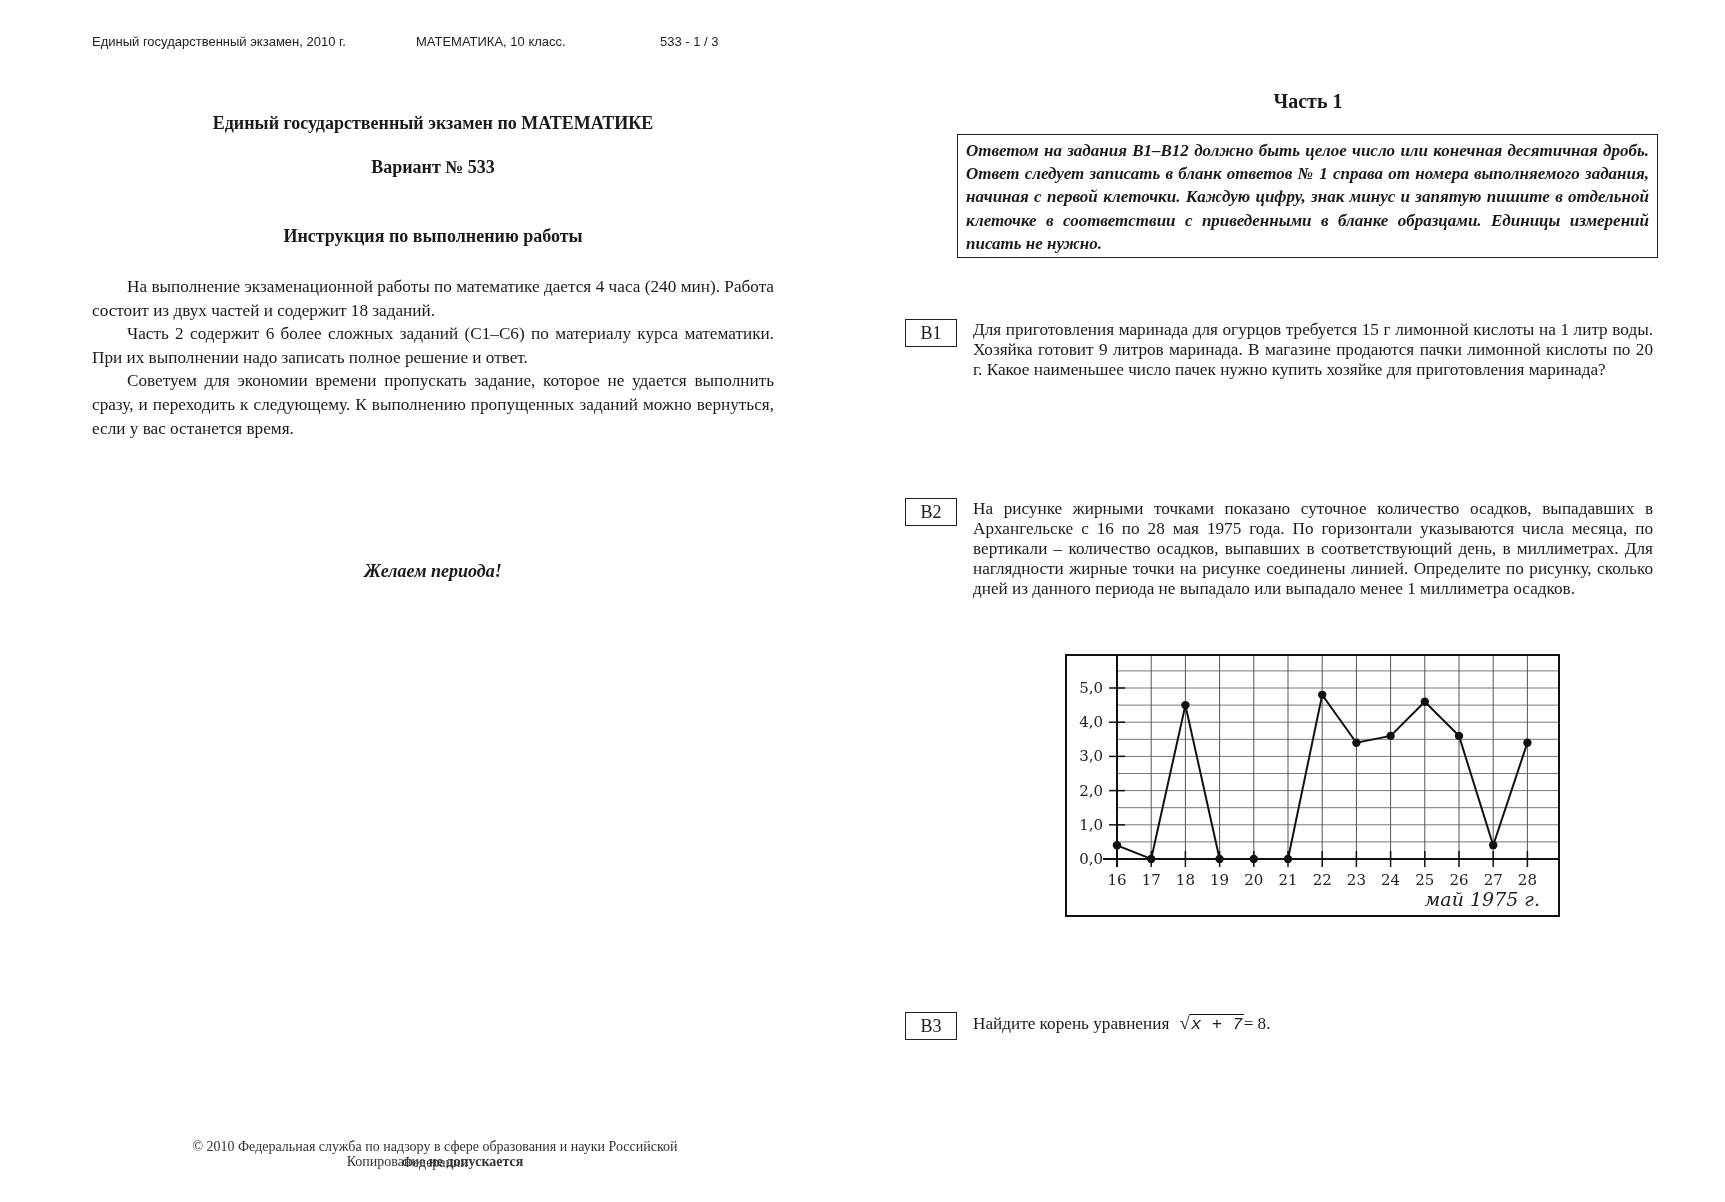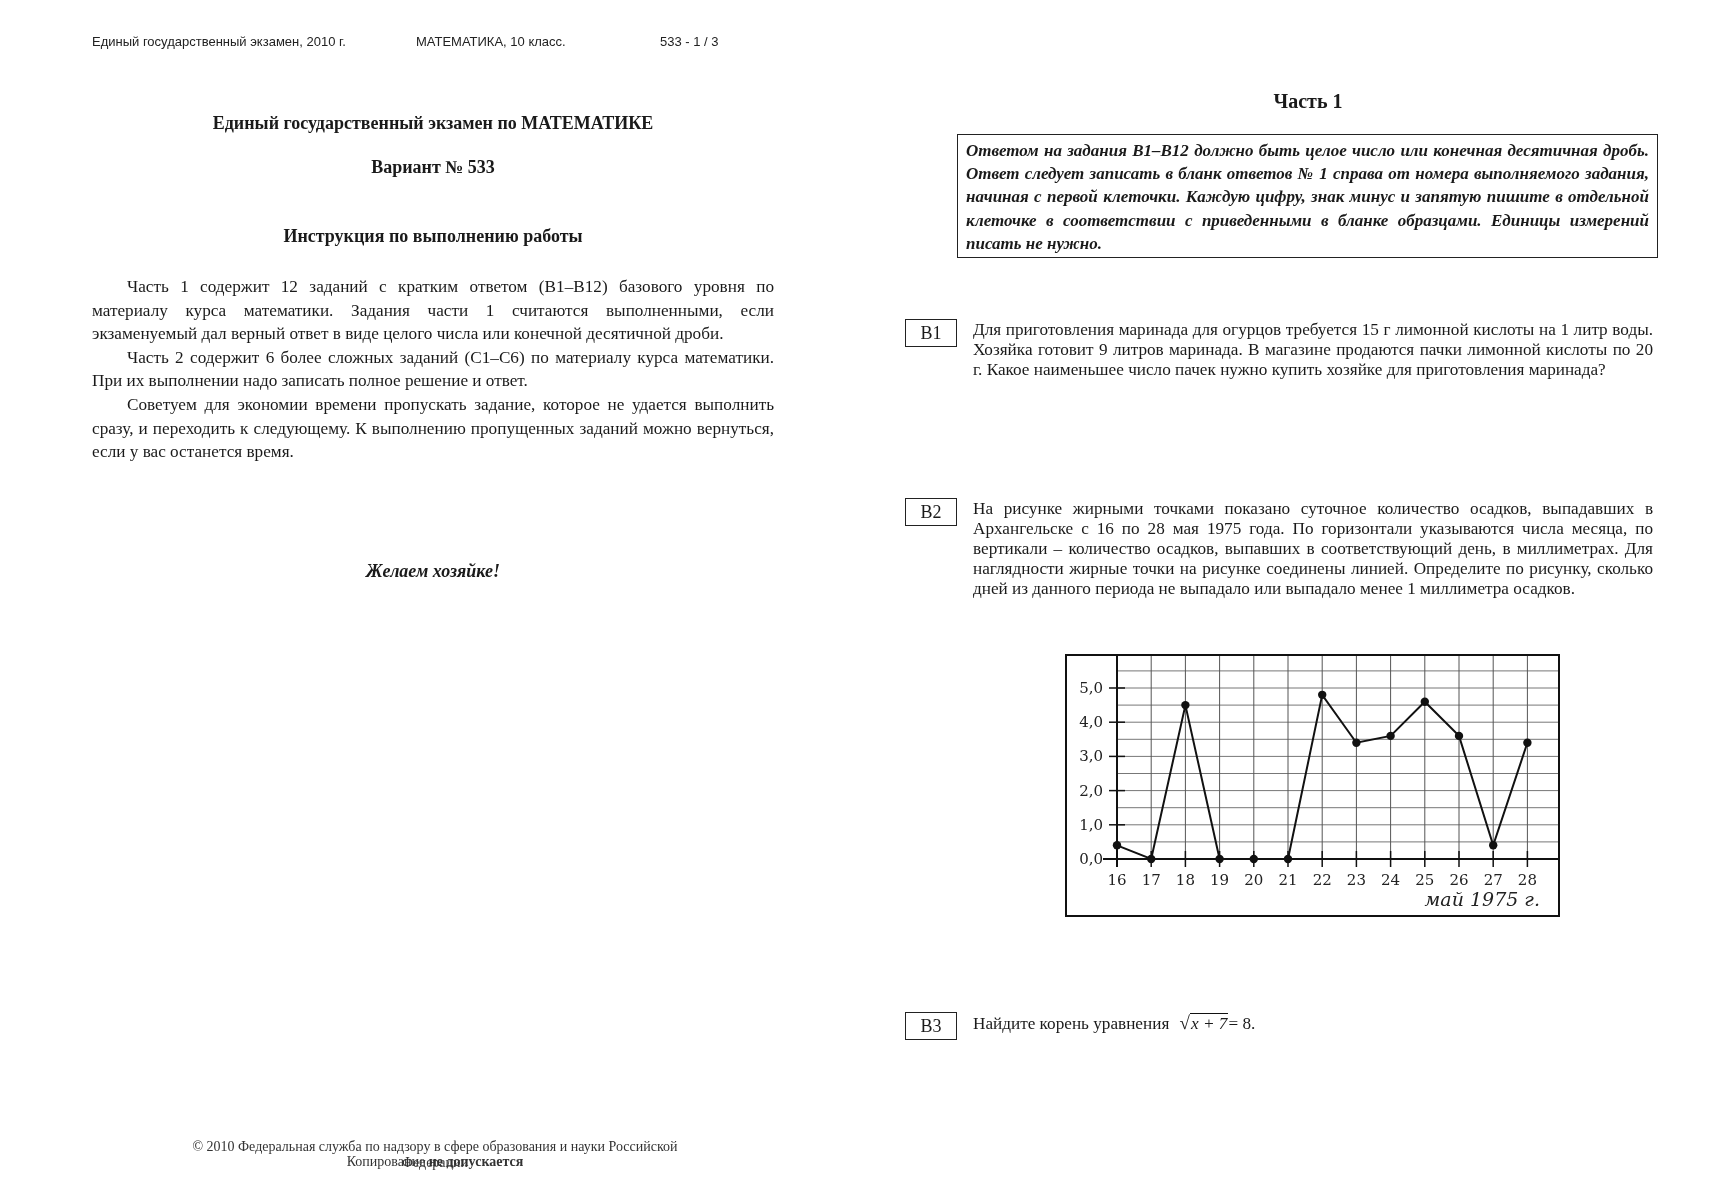--- a/index.html
+++ b/index.html
@@ -23,26 +23,26 @@
 
 <div class="abs hdr" style="left:92px;">Единый государственный экзамен, 2010 г.</div>
 <div class="abs hdr" style="left:416px;">МАТЕМАТИКА, 10 класс.</div>
 <div class="abs hdr" style="left:660px;">533 - 1 / 3</div>
 
 <div class="abs center-title" style="left:92px; width:682px; top:113px;">Единый государственный экзамен по МАТЕМАТИКЕ</div>
 <div class="abs center-title" style="left:92px; width:682px; top:157px;">Вариант № 533</div>
 <div class="abs center-title" style="left:92px; width:682px; top:226px;">Инструкция по выполнению работы</div>
 
 <div class="abs" style="left:92px; width:682px; top:275px;">
-  <p class="para">Часть 1 содержит 12 заданий с кратким ответом (B1–B12) базового уровня по материалу курса математики. Задания части 1 считаются выполненными, если экзаменуемый дал верный ответ в виде целого числа или конечной десятичной дроби.</p>
+  <p class="para">На выполнение экзаменационной работы по математике дается 4 часа (240 мин). Работа состоит из двух частей и содержит 18 заданий.</p>
   <p class="para">Часть 2 содержит 6 более сложных заданий (С1–С6) по материалу курса математики. При их выполнении надо записать полное решение и ответ.</p>
   <p class="para">Советуем для экономии времени пропускать задание, которое не удается выполнить сразу, и переходить к следующему. К выполнению пропущенных заданий можно вернуться, если у вас останется время.</p>
 </div>
 
-<div class="abs wish" style="left:92px; width:682px; top:561px;">Желаем хозяйке!</div>
+<div class="abs wish" style="left:92px; width:682px; top:561px;">Желаем периода!</div>
 
 <div class="abs foot" style="left:160px; width:550px; top:1139px;">© 2010  Федеральная служба по надзору в сфере образования и науки Российской Федерации</div>
 <div class="abs foot" style="left:160px; width:550px; top:1154px;">
   <span>Копирование </span><b>не допускается</b>
 </div>
 
 <div class="abs center-title" style="left:958px; width:700px; top:90px; font-size:20px;">Часть 1</div>
 
 <div class="abs notice" style="left:957px; width:683px; top:134px;">Ответом на задания B1–B12 должно быть целое число или конечная десятичная дробь. Ответ следует записать в бланк ответов № 1 справа от номера выполняемого задания, начиная с первой клеточки. Каждую цифру, знак минус и запятую пишите в отдельной клеточке в соответствии с приведенными в бланке образцами. Единицы измерений писать не нужно.</div>
 
@@ -140,15 +140,15 @@
       <circle cx="428.20000000000005" cy="191.32" r="4.2" fill="#111"></circle>
       <circle cx="462.40000000000003" cy="88.72" r="4.2" fill="#111"></circle>
     </g>
   <text id="xlabel" x="475" y="252" text-anchor="end" font-size="19" font-style="italic" fill="#222">май 1975 г.</text>
 </svg>
 
 <div class="abs tag" style="left:905px; top:1012px;">B3</div>
 <div class="abs task" style="left:973px; top:1013px; white-space:nowrap;">
   <span>Найдите корень уравнения</span>
   <span style="display:inline-block; margin-left:6px;">
-    <span style="font-size:19px;">√</span><span style="border-top:1.3px solid #111; font-style:italic; padding:0 1px;">x + 7</span><span>= 8</span><span>.</span>
+    <span style="font-size:19px;">√</span><span style="border-top:1.3px solid #111; font-style:italic; padding:0 1px;font-family:Liberation Mono, monospace;">x + 7</span><span>= 8</span><span>.</span>
   </span>
 </div>
 
 </body></html>

